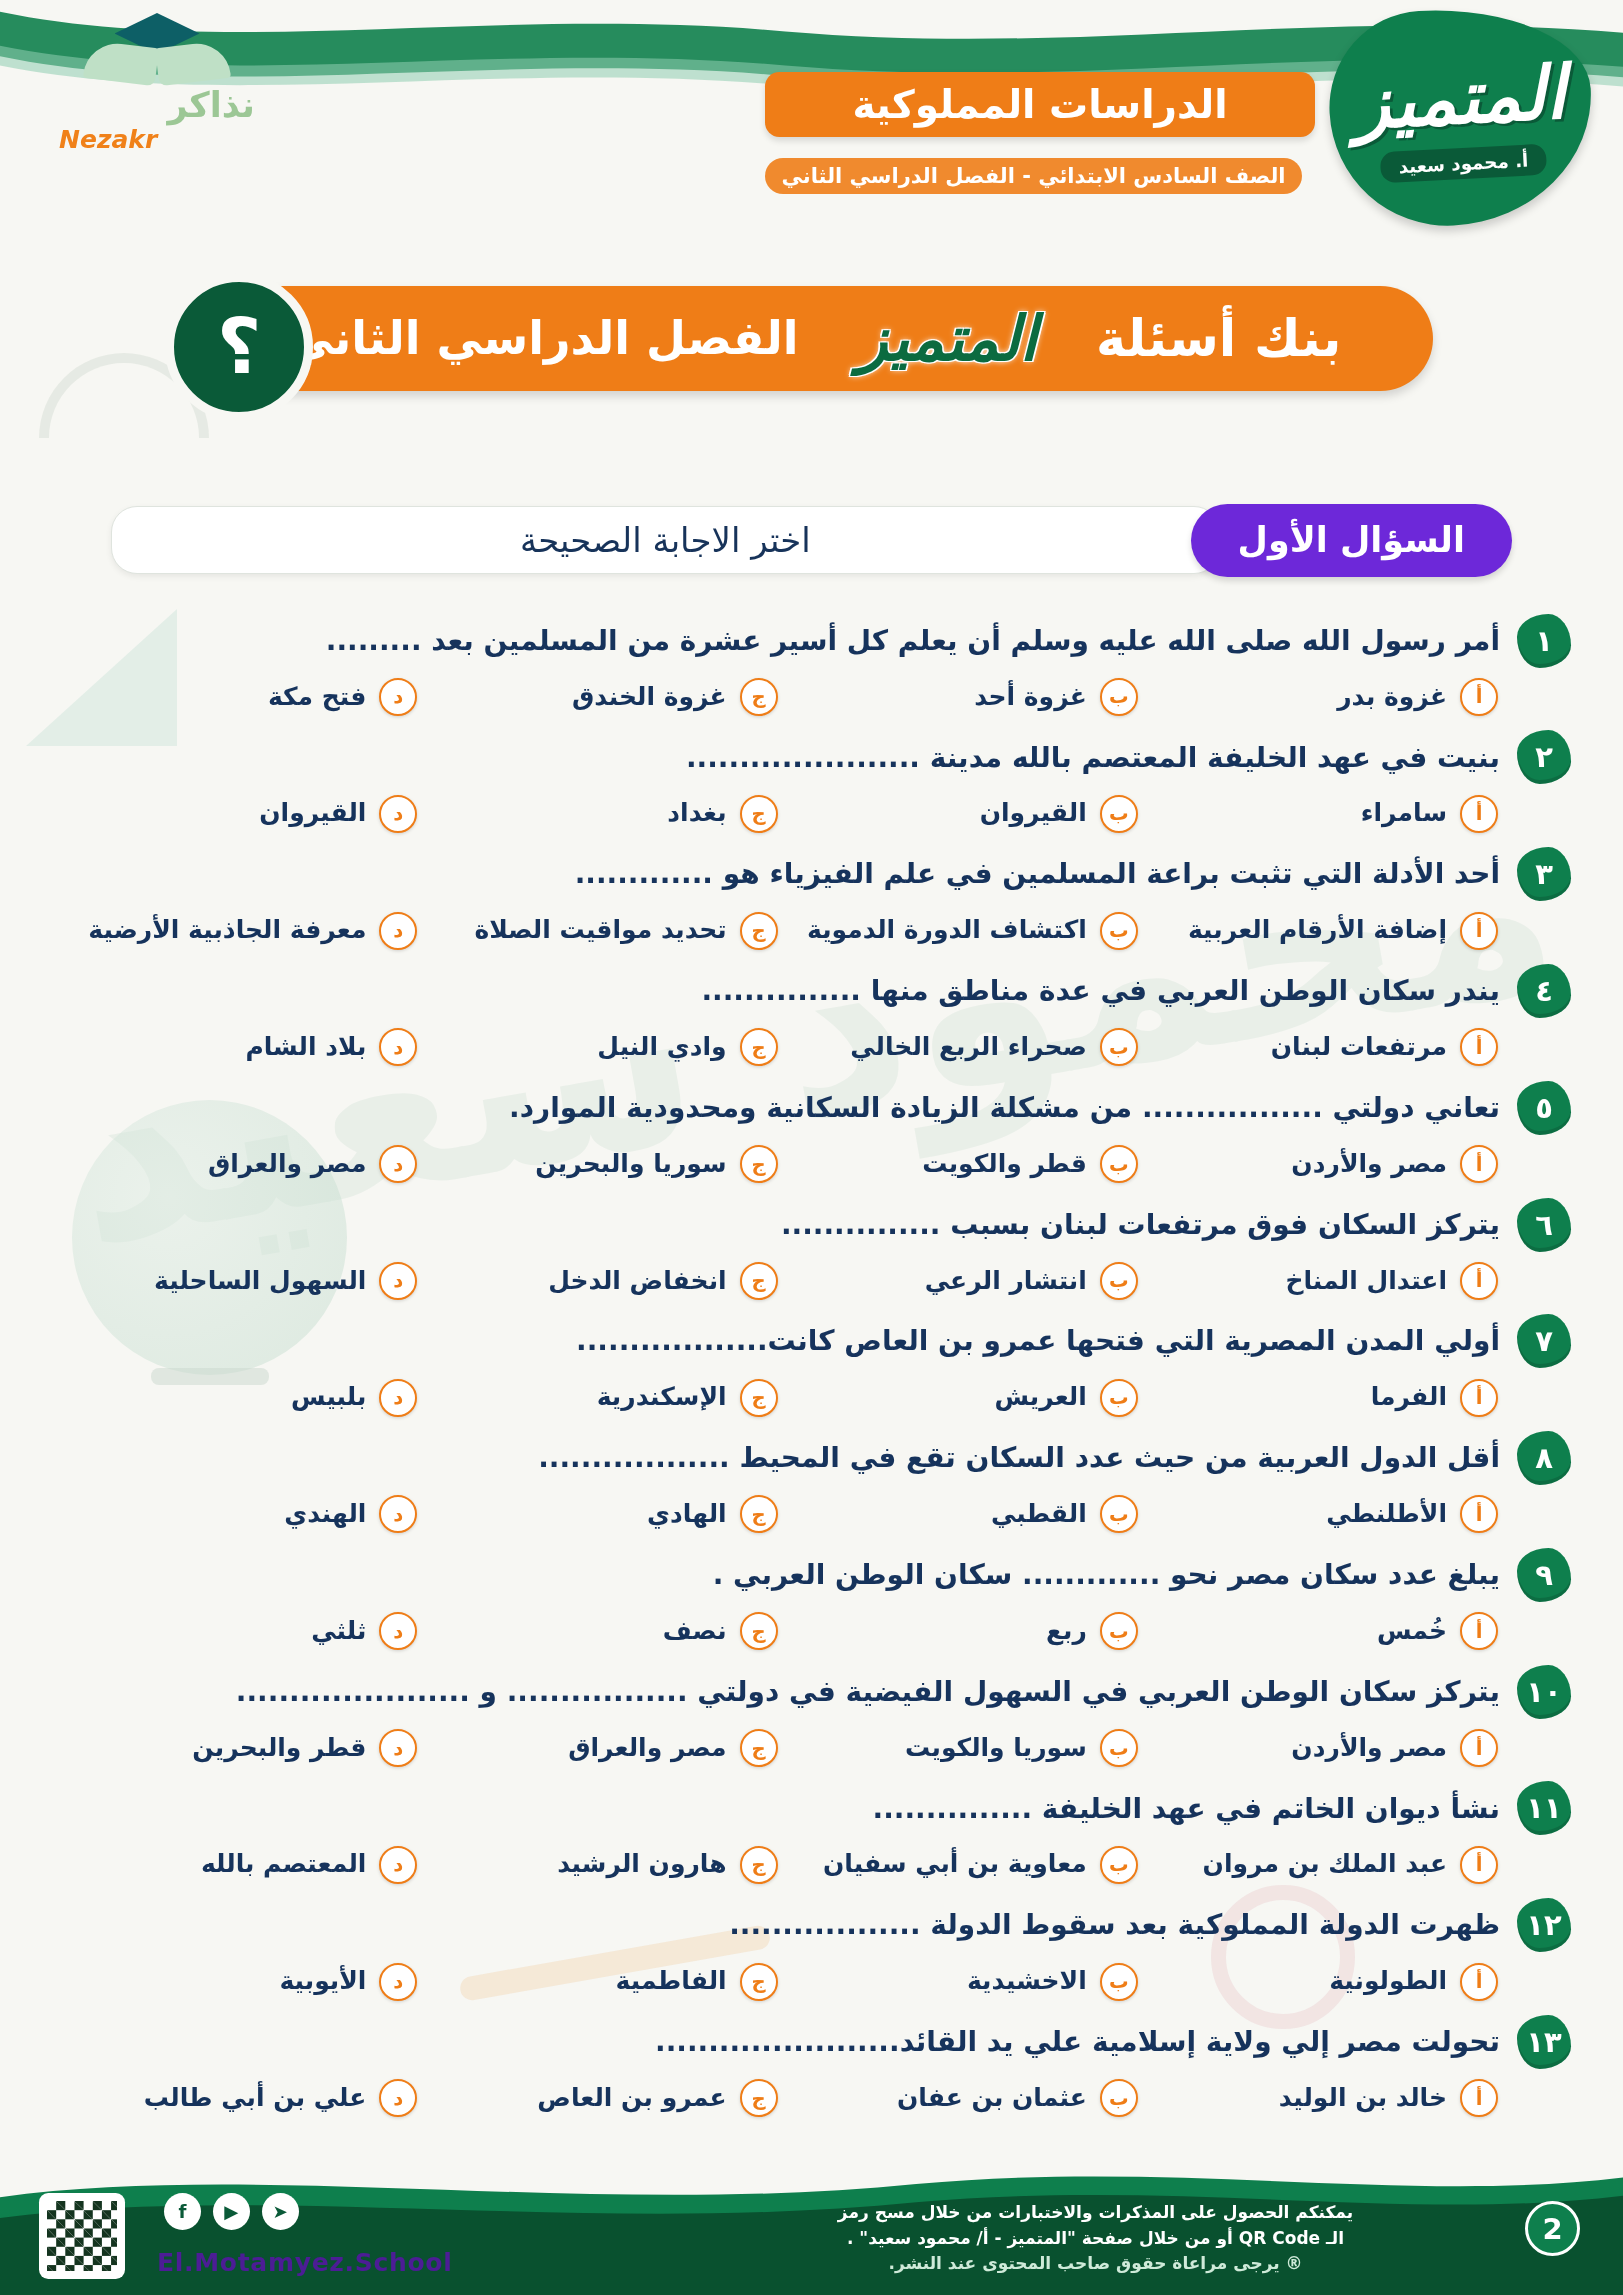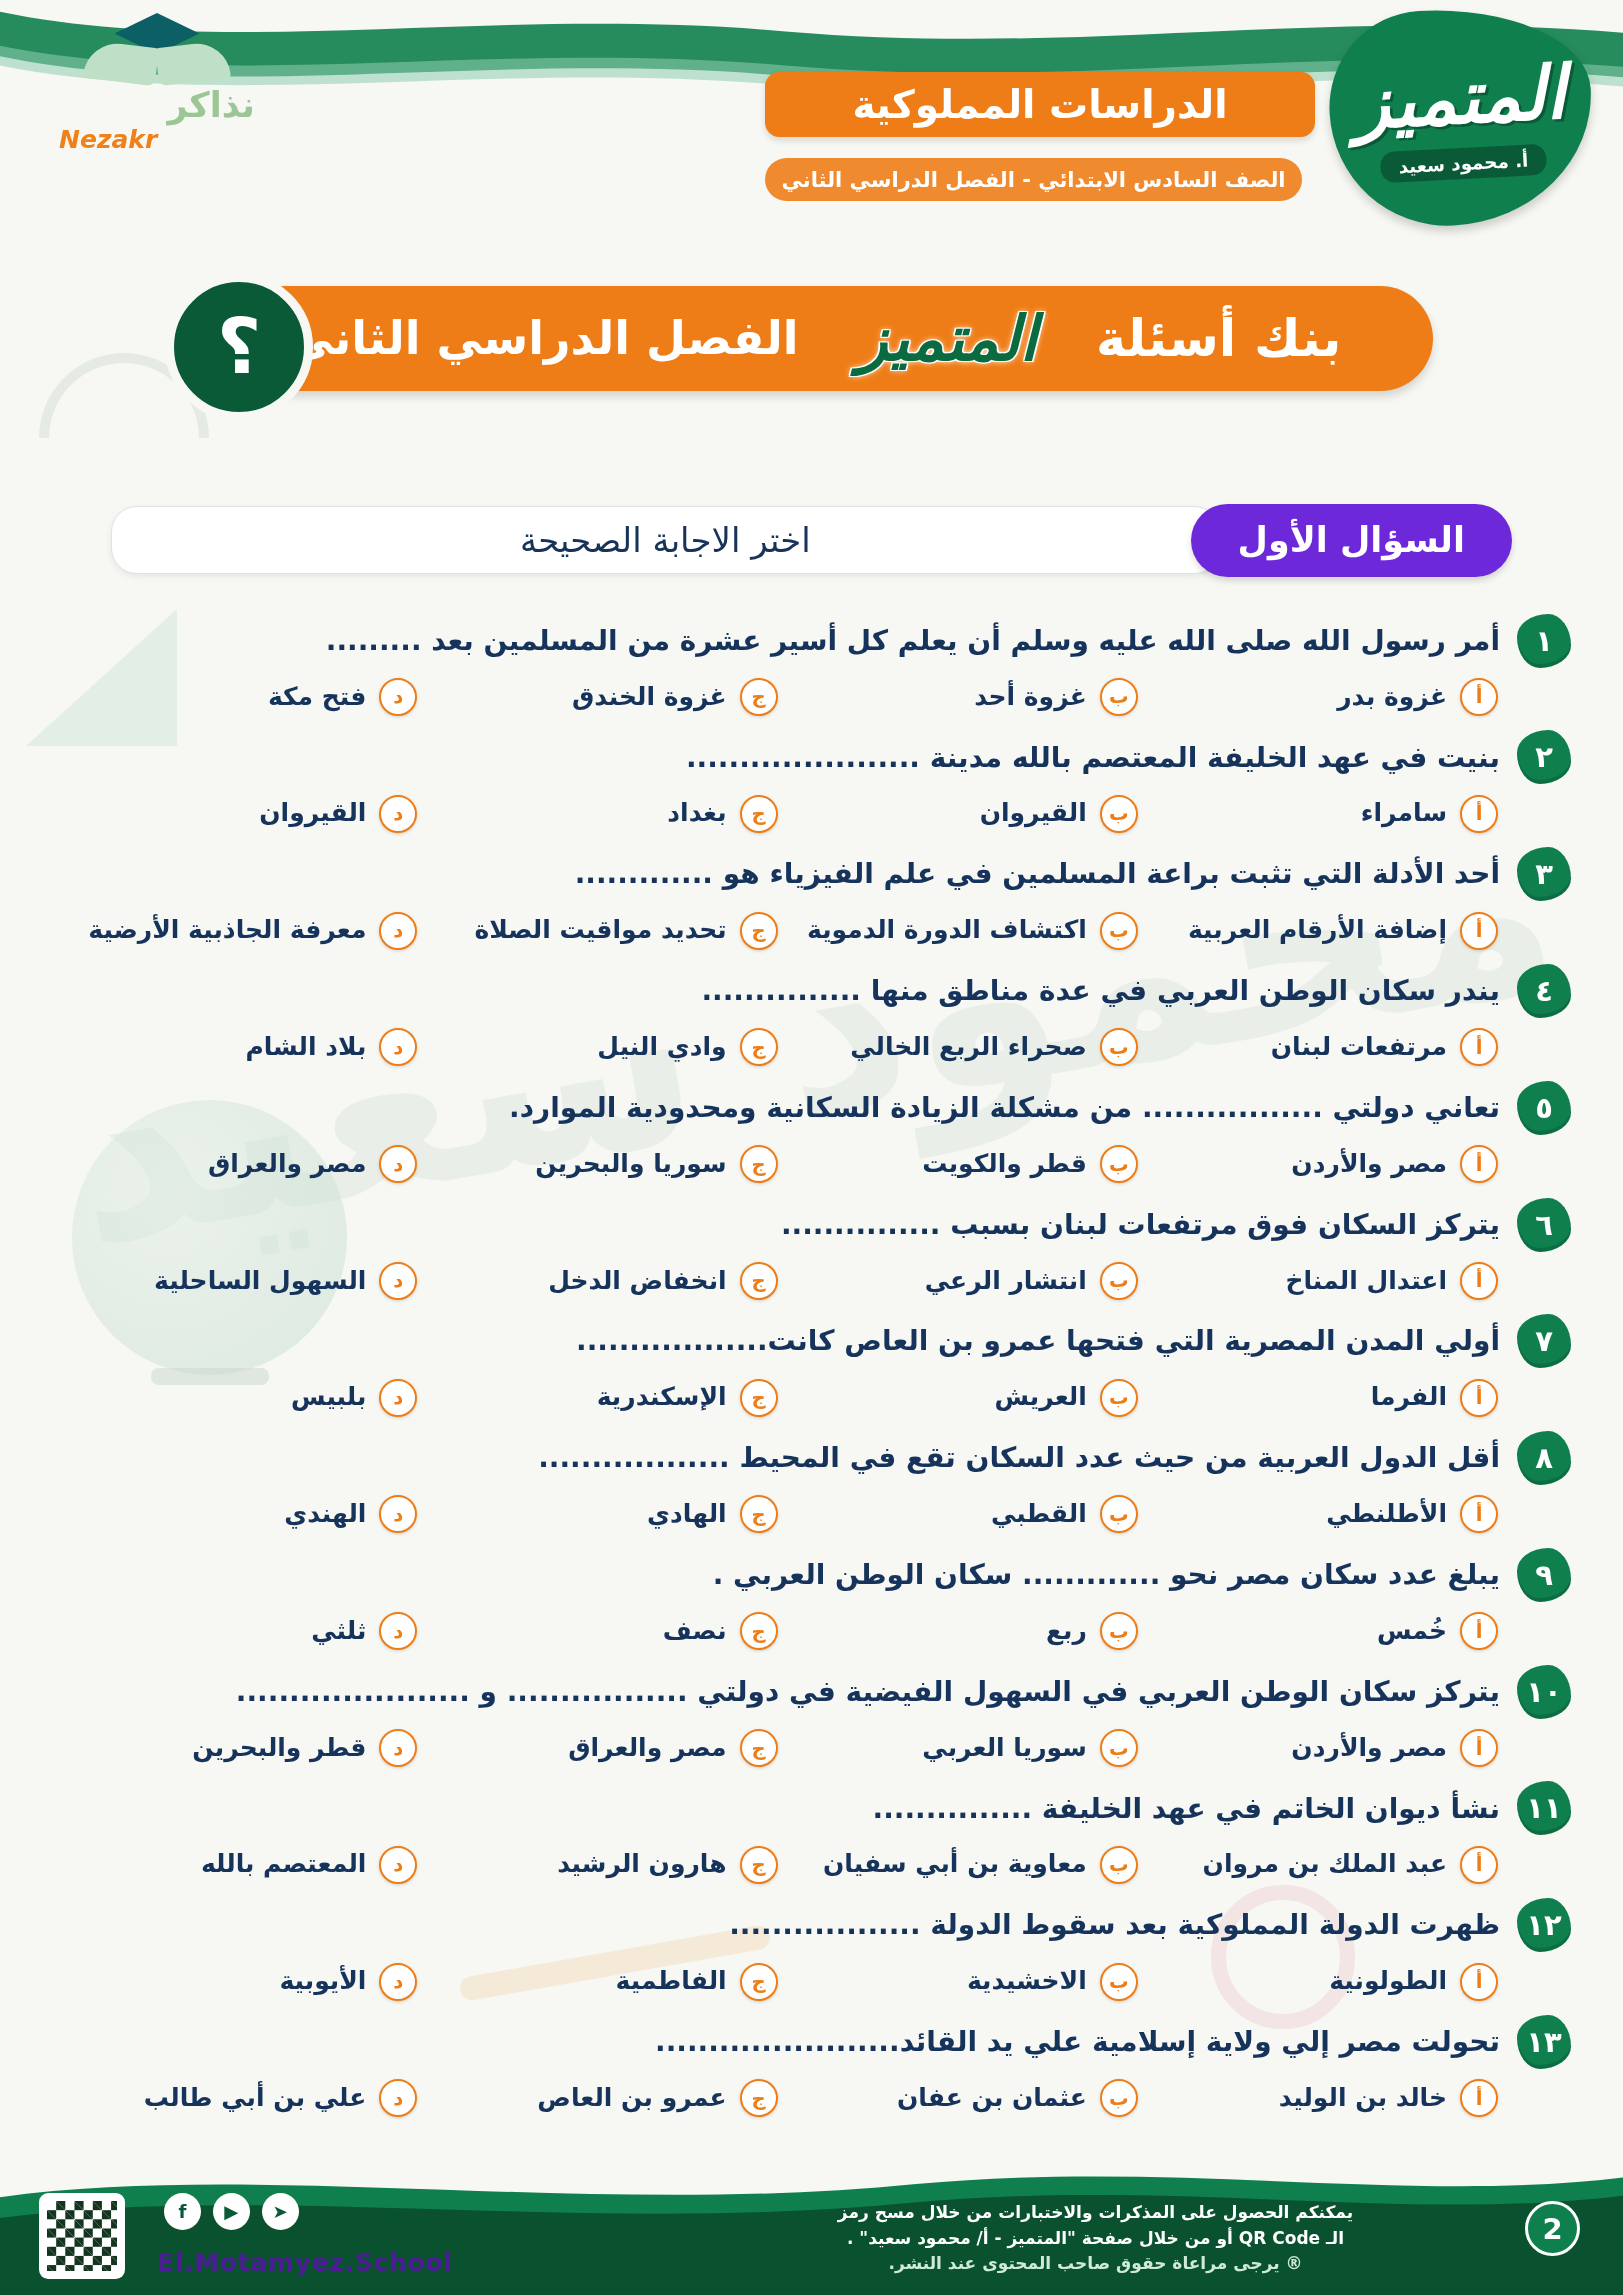--- a/index.html
+++ b/index.html
@@ -29,21 +29,21 @@
     clip-path:polygon(50% 0,100% 50%,50% 100%,0 50%);}
   .nez-book{display:flex;justify-content:center;margin-top:-10.5px;}
   .nez-book i{display:block;width:72px;height:38px;background:#bfe0c6;border-radius:5.2px 46px 5.2px 10.5px;transform:rotate(-7deg);}
   .nez-book i:last-child{border-radius:46px 5.2px 10.5px 5.2px;transform:rotate(7deg);}
   .nez-ar{margin-top:3.9px;color:#9cc795;font-size:35px;font-weight:bold;}
   .nez-en{color:#f08119;font-size:25px;font-weight:bold;font-style:italic;direction:ltr;}
 
   .subject-banner{position:absolute;top:72px;right:308px;width:550px;height:65px;background:#ef7d17;
     border-radius:14.4px;color:#fff;font-size:39px;font-weight:bold;display:flex;align-items:center;
     justify-content:center;z-index:2;box-shadow:0 3.9px 6.5px rgba(0,0,0,.12);}
-  .grade-banner{position:absolute;top:158px;right:321px;width:537px;height:43px;background:#f08a2e;
+  .grade-banner{position:absolute;top:158px;right:321px;width:537px;height:36px;background:#f08a2e;
     border-radius:21.6px;color:#fff;font-size:21px;font-weight:bold;display:flex;align-items:center;
     justify-content:center;z-index:2;}
 
   .brand-logo{position:absolute;top:9.2px;right:31px;width:262px;height:216px;background:#0e7f4d;
     border-radius:36% 64% 55% 45% / 45% 40% 60% 55%;display:flex;flex-direction:column;align-items:center;
     justify-content:center;gap:7.9px;transform:rotate(-3deg);z-index:2;box-shadow:0 5.2px 9.2px rgba(0,0,0,.18);}
   .brand-logo-text{color:#fff;font-size:73px;font-weight:bold;font-style:italic;text-shadow:2.6px 2.6px 0 #0a5a38;}
   .brand-logo-sub{background:#0a5a38;color:#fff;font-size:18.3px;font-weight:bold;padding:5.2px 18.3px;border-radius:14.4px;}
 
   
@@ -406,21 +406,21 @@
         </div>
         <div class="q-text">يتركز سكان الوطن العربي في السهول الفيضية في دولتي ................. و ......................</div>
       </div>
       <div class="opts">
         <div class="opt">
           <span class="opt-letter">أ</span>
           <span class="opt-text">مصر والأردن</span>
         </div>
         <div class="opt">
           <span class="opt-letter">ب</span>
-          <span class="opt-text">سوريا العربي</span>
+          <span class="opt-text">سوريا والكويت</span>
         </div>
         <div class="opt">
           <span class="opt-letter">ج</span>
           <span class="opt-text">مصر والعراق</span>
         </div>
         <div class="opt">
           <span class="opt-letter">د</span>
           <span class="opt-text">قطر والبحرين</span>
         </div>
       </div>

